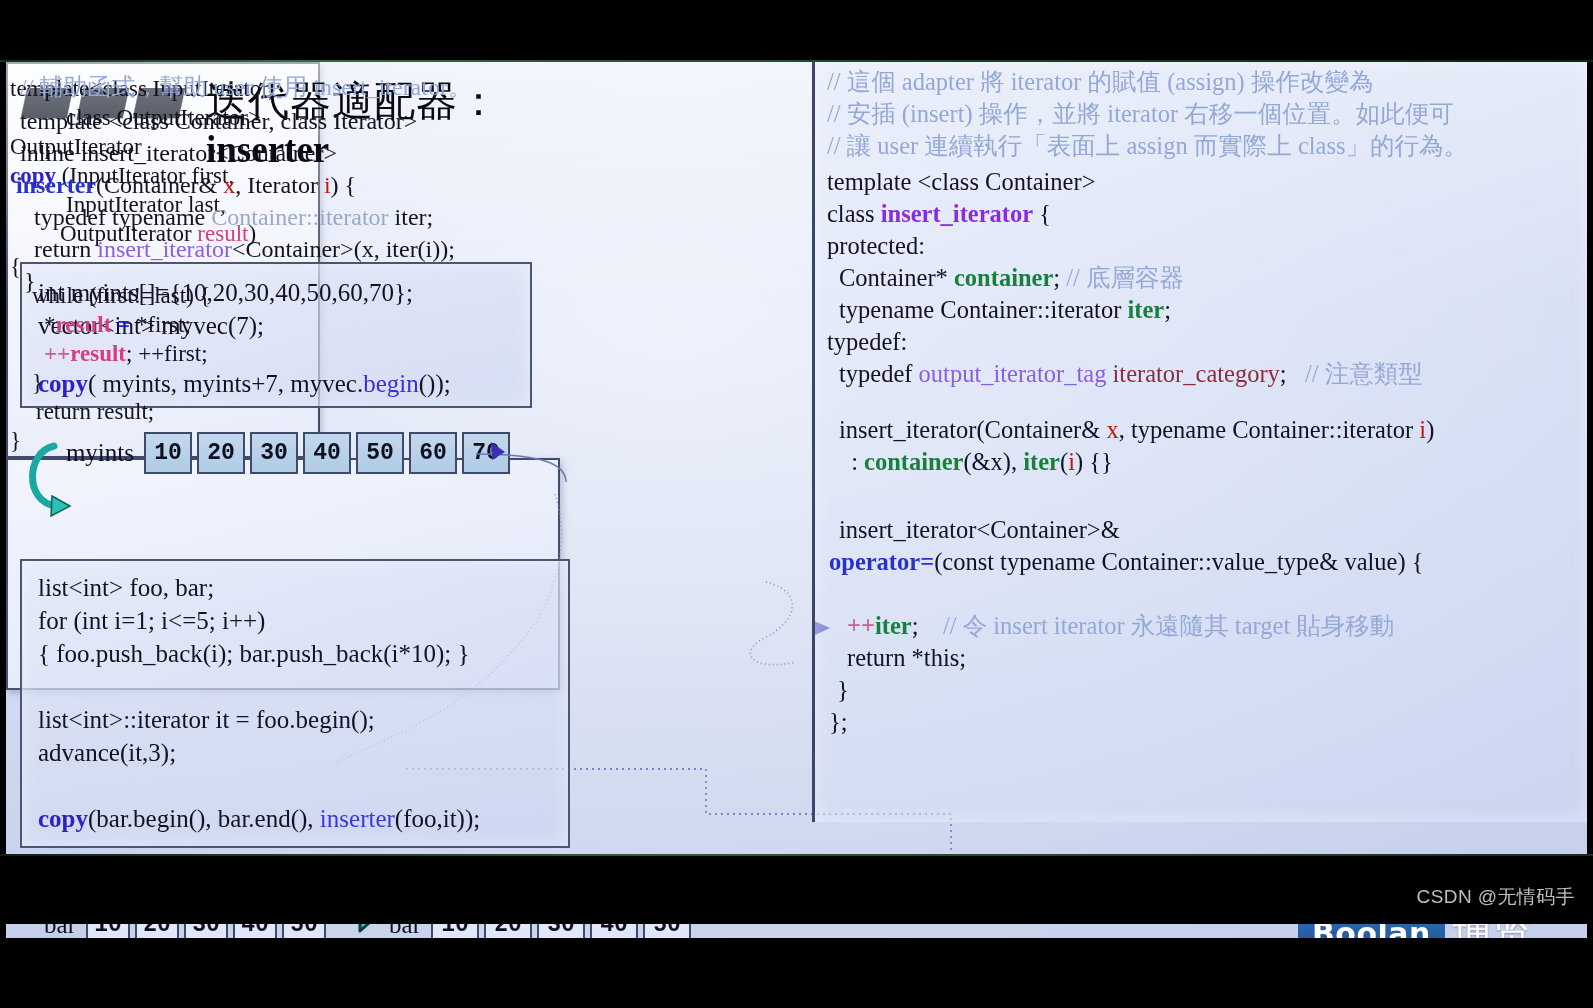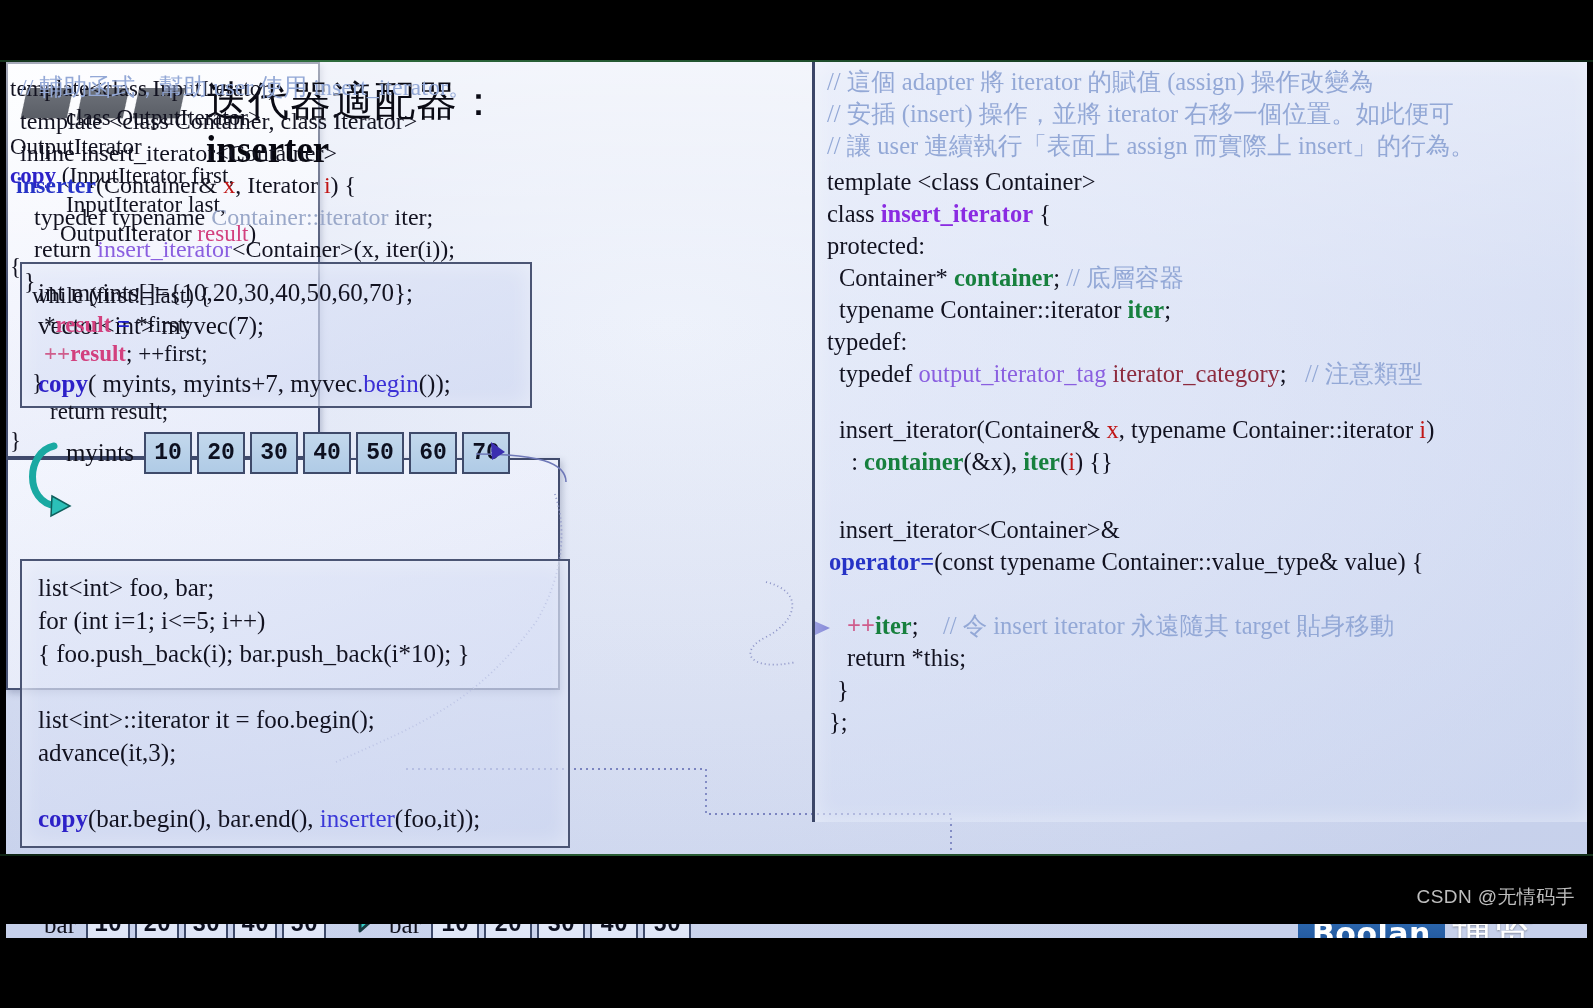--- a/index.html
+++ b/index.html
@@ -69,21 +69,21 @@
   #copybox .codeline{font-size:23px;line-height:29.5px;padding-left:2px;position:absolute;}
   #copybox .c1{top:12px}   #copybox .c2{top:41px;padding-left:58px}
   #copybox .c3{top:70px}   #copybox .c4{top:99px}
   #copybox .c5{top:128px;padding-left:58px}
   #copybox .c6{top:157px;padding-left:52px}
   #copybox .c7{top:190px}
   #copybox .c8{top:219px;padding-left:24px}
   #copybox .c9{top:248px;padding-left:36px}
   #copybox .c10{top:277px;padding-left:36px}
   #copybox .c11{top:306px;padding-left:24px}
-  #copybox .c12{top:335px;padding-left:42px}
+  #copybox .c12{top:335px;padding-left:28px}
   #copybox .c13{top:364px}
 
   
   #rightpanel{left:806px;top:0px;width:775px;height:760px;
         border-left:3px solid #3c4668;border-right:0;border-top:0;border-bottom:0;
         background:linear-gradient(160deg,rgba(228,234,250,.55),rgba(208,218,243,.50));}
   #rightpanel .codeline{font-size:24.5px;line-height:32px;position:absolute;left:12px;}
 
   
   #helperbox{left:952px;top:686px;width:550px;height:228px;
@@ -237,21 +237,21 @@
       <div class="codeline c9"><span>*</span><span class="id-resultb">result</span><span class="op-eq"> = </span><span>*first;</span></div>
       <div class="codeline c10"><span class="pink">++</span><span class="id-resultb">result</span><span>; ++first;</span></div>
       <div class="codeline c11">}</div>
       <div class="codeline c12">return result;</div>
       <div class="codeline c13">}</div>
     </div>
 
     <div class="panel" id="rightpanel">
       <div class="codeline cmt" style="top:4px;">// 這個 adapter 將 iterator 的賦值 (assign) 操作改變為</div>
       <div class="codeline cmt" style="top:36px;">// 安插 (insert) 操作，並將 iterator 右移一個位置。如此便可</div>
-      <div class="codeline cmt" style="top:68px;">// 讓 user 連續執行「表面上 assign 而實際上 insert」的行為。</div>
+      <div class="codeline cmt" style="top:68px;">// 讓 user 連續執行「表面上 assign 而實際上 class」的行為。</div>
       <div class="codeline" style="top:104px;">template &lt;class Container&gt;</div>
       <div class="codeline" style="top:136px;"><span>class </span><span class="cls-purple">insert_iterator</span><span> {</span></div>
       <div class="codeline" style="top:168px;">protected:</div>
       <div class="codeline" style="top:200px;left:24px;"><span>Container* </span><span class="green">container</span><span>; </span><span class="cmt">// 底層容器</span></div>
       <div class="codeline" style="top:232px;left:24px;"><span>typename Container::iterator </span><span class="green">iter</span><span>;</span></div>
       <div class="codeline" style="top:264px;">typedef:</div>
       <div class="codeline" style="top:296px;left:24px;"><span>typedef </span><span class="cls-purple-n">output_iterator_tag</span><span> </span><span class="maroon">iterator_category</span><span>;   </span><span class="cmt">// 注意類型</span></div>
       <div class="codeline" style="top:352px;left:24px;"><span>insert_iterator(Container&amp; </span><span class="red">x</span><span>, typename Container::iterator </span><span class="red">i</span><span>)</span></div>
       <div class="codeline" style="top:384px;left:30px;"><span> : </span><span class="green">container</span><span>(&amp;x), </span><span class="green">iter</span><span>(</span><span class="red">i</span><span>) {}</span></div>
       <div class="codeline" style="top:452px;left:24px;">insert_iterator&lt;Container&gt;&amp;</div>

